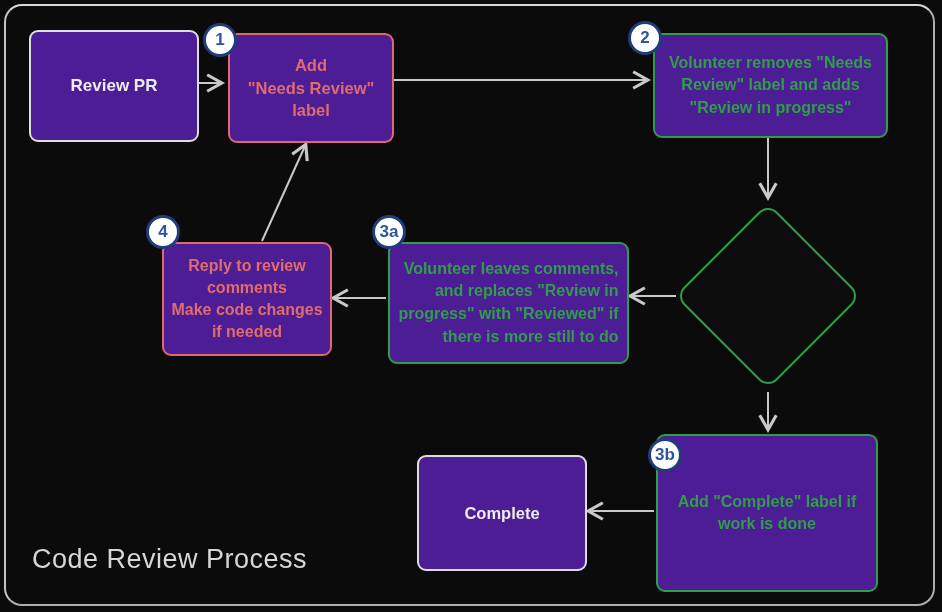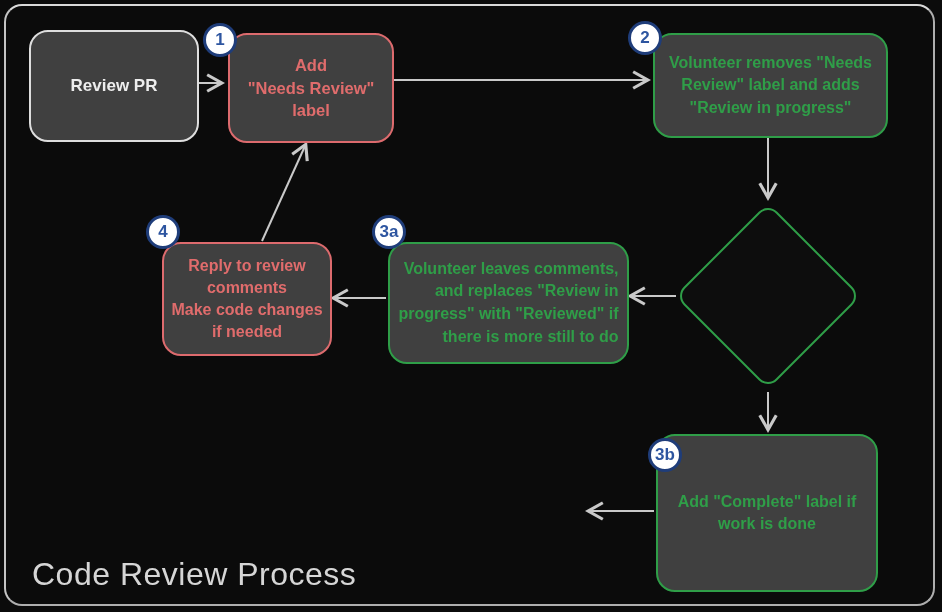--- a/index.html
+++ b/index.html
@@ -9,40 +9,40 @@
   }
   .outer-frame{
     position:absolute;left:4px;top:4px;right:7px;bottom:6px;
     border:2px solid #aeaeae;border-radius:18px;
     border-top-color:#d9d9d9;border-left-color:#c4c4c4;
     pointer-events:none;
   }
   .arrow-layer{position:absolute;left:0;top:0;width:942px;height:612px;pointer-events:none;}
   .node{
     position:absolute;display:flex;align-items:center;justify-content:center;
-    text-align:center;border-radius:19px;background:#404040;
+    text-align:center;border-radius:9px;background:#4c1d95;
     font-weight:600;white-space:pre-line;line-height:1.38;
   }
   .node.white{border:2px solid #dedede;color:#ededed;}
   .node.red{border:2px solid #dd6b6e;color:#e06c6c;}
   .node.green{border:2px solid #2f9e48;color:#2f9e48;}
   .diamond-label{
     position:absolute;display:flex;align-items:center;justify-content:center;
     text-align:center;color:#2f9e48;font-weight:600;font-size:14.5px;
     line-height:1.45;white-space:pre-line;background:transparent;
   }
   .badge{
     position:absolute;width:34px;height:34px;border-radius:50%;
     background:#ffffff;border:3px solid #1f3d7a;box-sizing:border-box;
     display:flex;align-items:center;justify-content:center;
     color:#2d55a0;font-weight:700;font-size:17px;z-index:5;
   }
   .title{
     position:absolute;left:32px;top:544px;color:#d6d6d6;
-    font-size:32px;font-weight:500;letter-spacing:0.5px;margin-top:12px;
+    font-size:27px;font-weight:500;letter-spacing:0.5px;
   }
 </style>
 </head>
 <body>
 
 <div class="canvas">
 
   <div class="outer-frame"></div>
 
   <svg class="arrow-layer" viewBox="0 0 942 612">
@@ -100,20 +100,23 @@
 comments
 Make code changes
 if needed</span>
   </div>
 
   <div class="node green" style="left:656px;top:434px;width:218px;height:154px;font-size:16px;">
     <span>Add "Complete" label if
 work is done</span>
   </div>
 
+  <div class="node white" style="left:417px;top:455px;width:166px;height:112px;font-size:16.5px;">
+    <span>Complete</span>
+  </div>
 
   <div class="badge" style="left:203px;top:23px;">
     <span>1</span>
   </div>
   <div class="badge" style="left:628px;top:21px;">
     <span>2</span>
   </div>
   <div class="badge" style="left:372px;top:215px;">
     <span>3a</span>
   </div>

